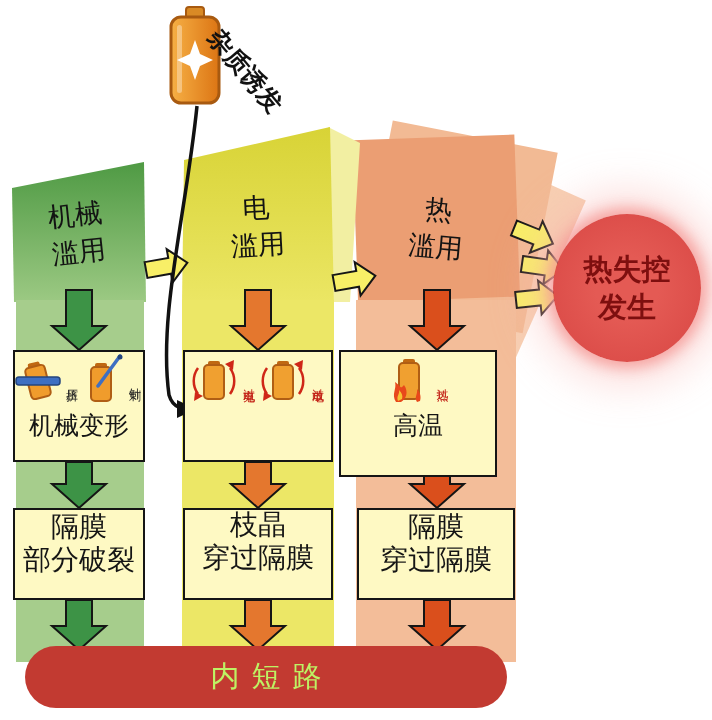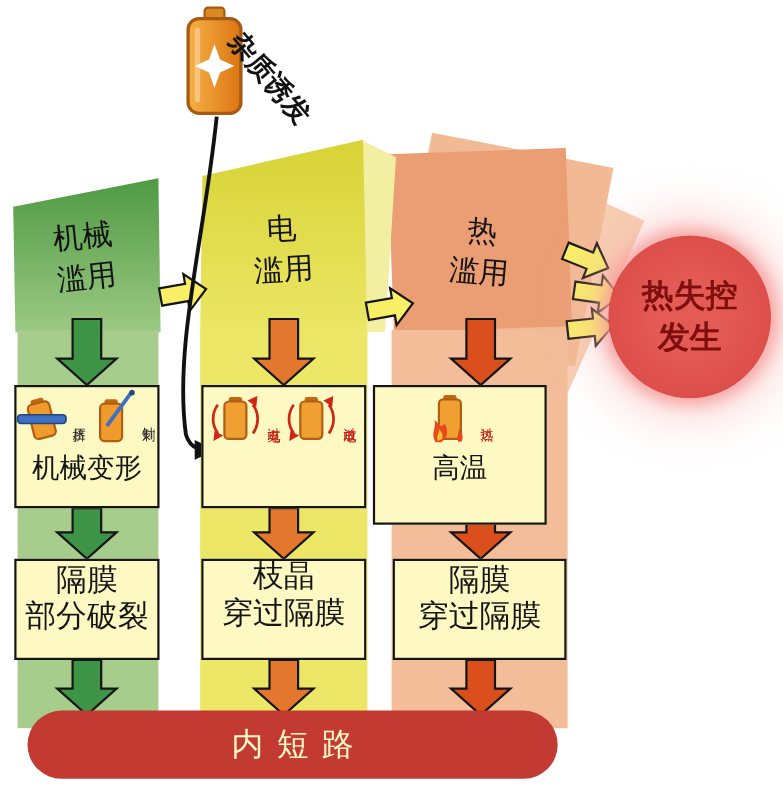--- a/index.html
+++ b/index.html
@@ -31,21 +31,21 @@
   .vlabel.red{color:#c22015;}
 
   .circle{position:absolute;left:553px;top:214px;width:148px;height:148px;border-radius:50%;
           background:radial-gradient(circle,#e45a54 30%,#dc4d49 75%);
           box-shadow:0 0 14px 6px rgba(244,154,150,.85),0 0 42px 22px rgba(248,180,176,.45);
           display:flex;flex-direction:column;align-items:center;justify-content:center;}
   .circle-line{font-size:29px;font-weight:700;color:#7e0f0f;line-height:38px;white-space:nowrap;}
 
   .bar{position:absolute;left:25px;top:646px;width:482px;height:62px;border-radius:31px;
        background:#c23a31;display:flex;align-items:center;justify-content:center;}
-  .bar-label{color:#fef9c3;font-size:29px;letter-spacing:12px;padding-left:12px;white-space:nowrap;text-align:right;}
+  .bar-label{color:#bef264;font-size:29px;letter-spacing:12px;padding-left:12px;white-space:nowrap;text-align:right;}
 </style>
 </head>
 <body>
 
 <div class="stage">
 
   <svg class="bg" width="712" height="720" viewBox="0 0 712 720">
     <defs>
       <linearGradient id="gGreen" x1="0" y1="0" x2="0" y2="1">
         <stop offset="0" stop-color="#4f9a44"></stop>

